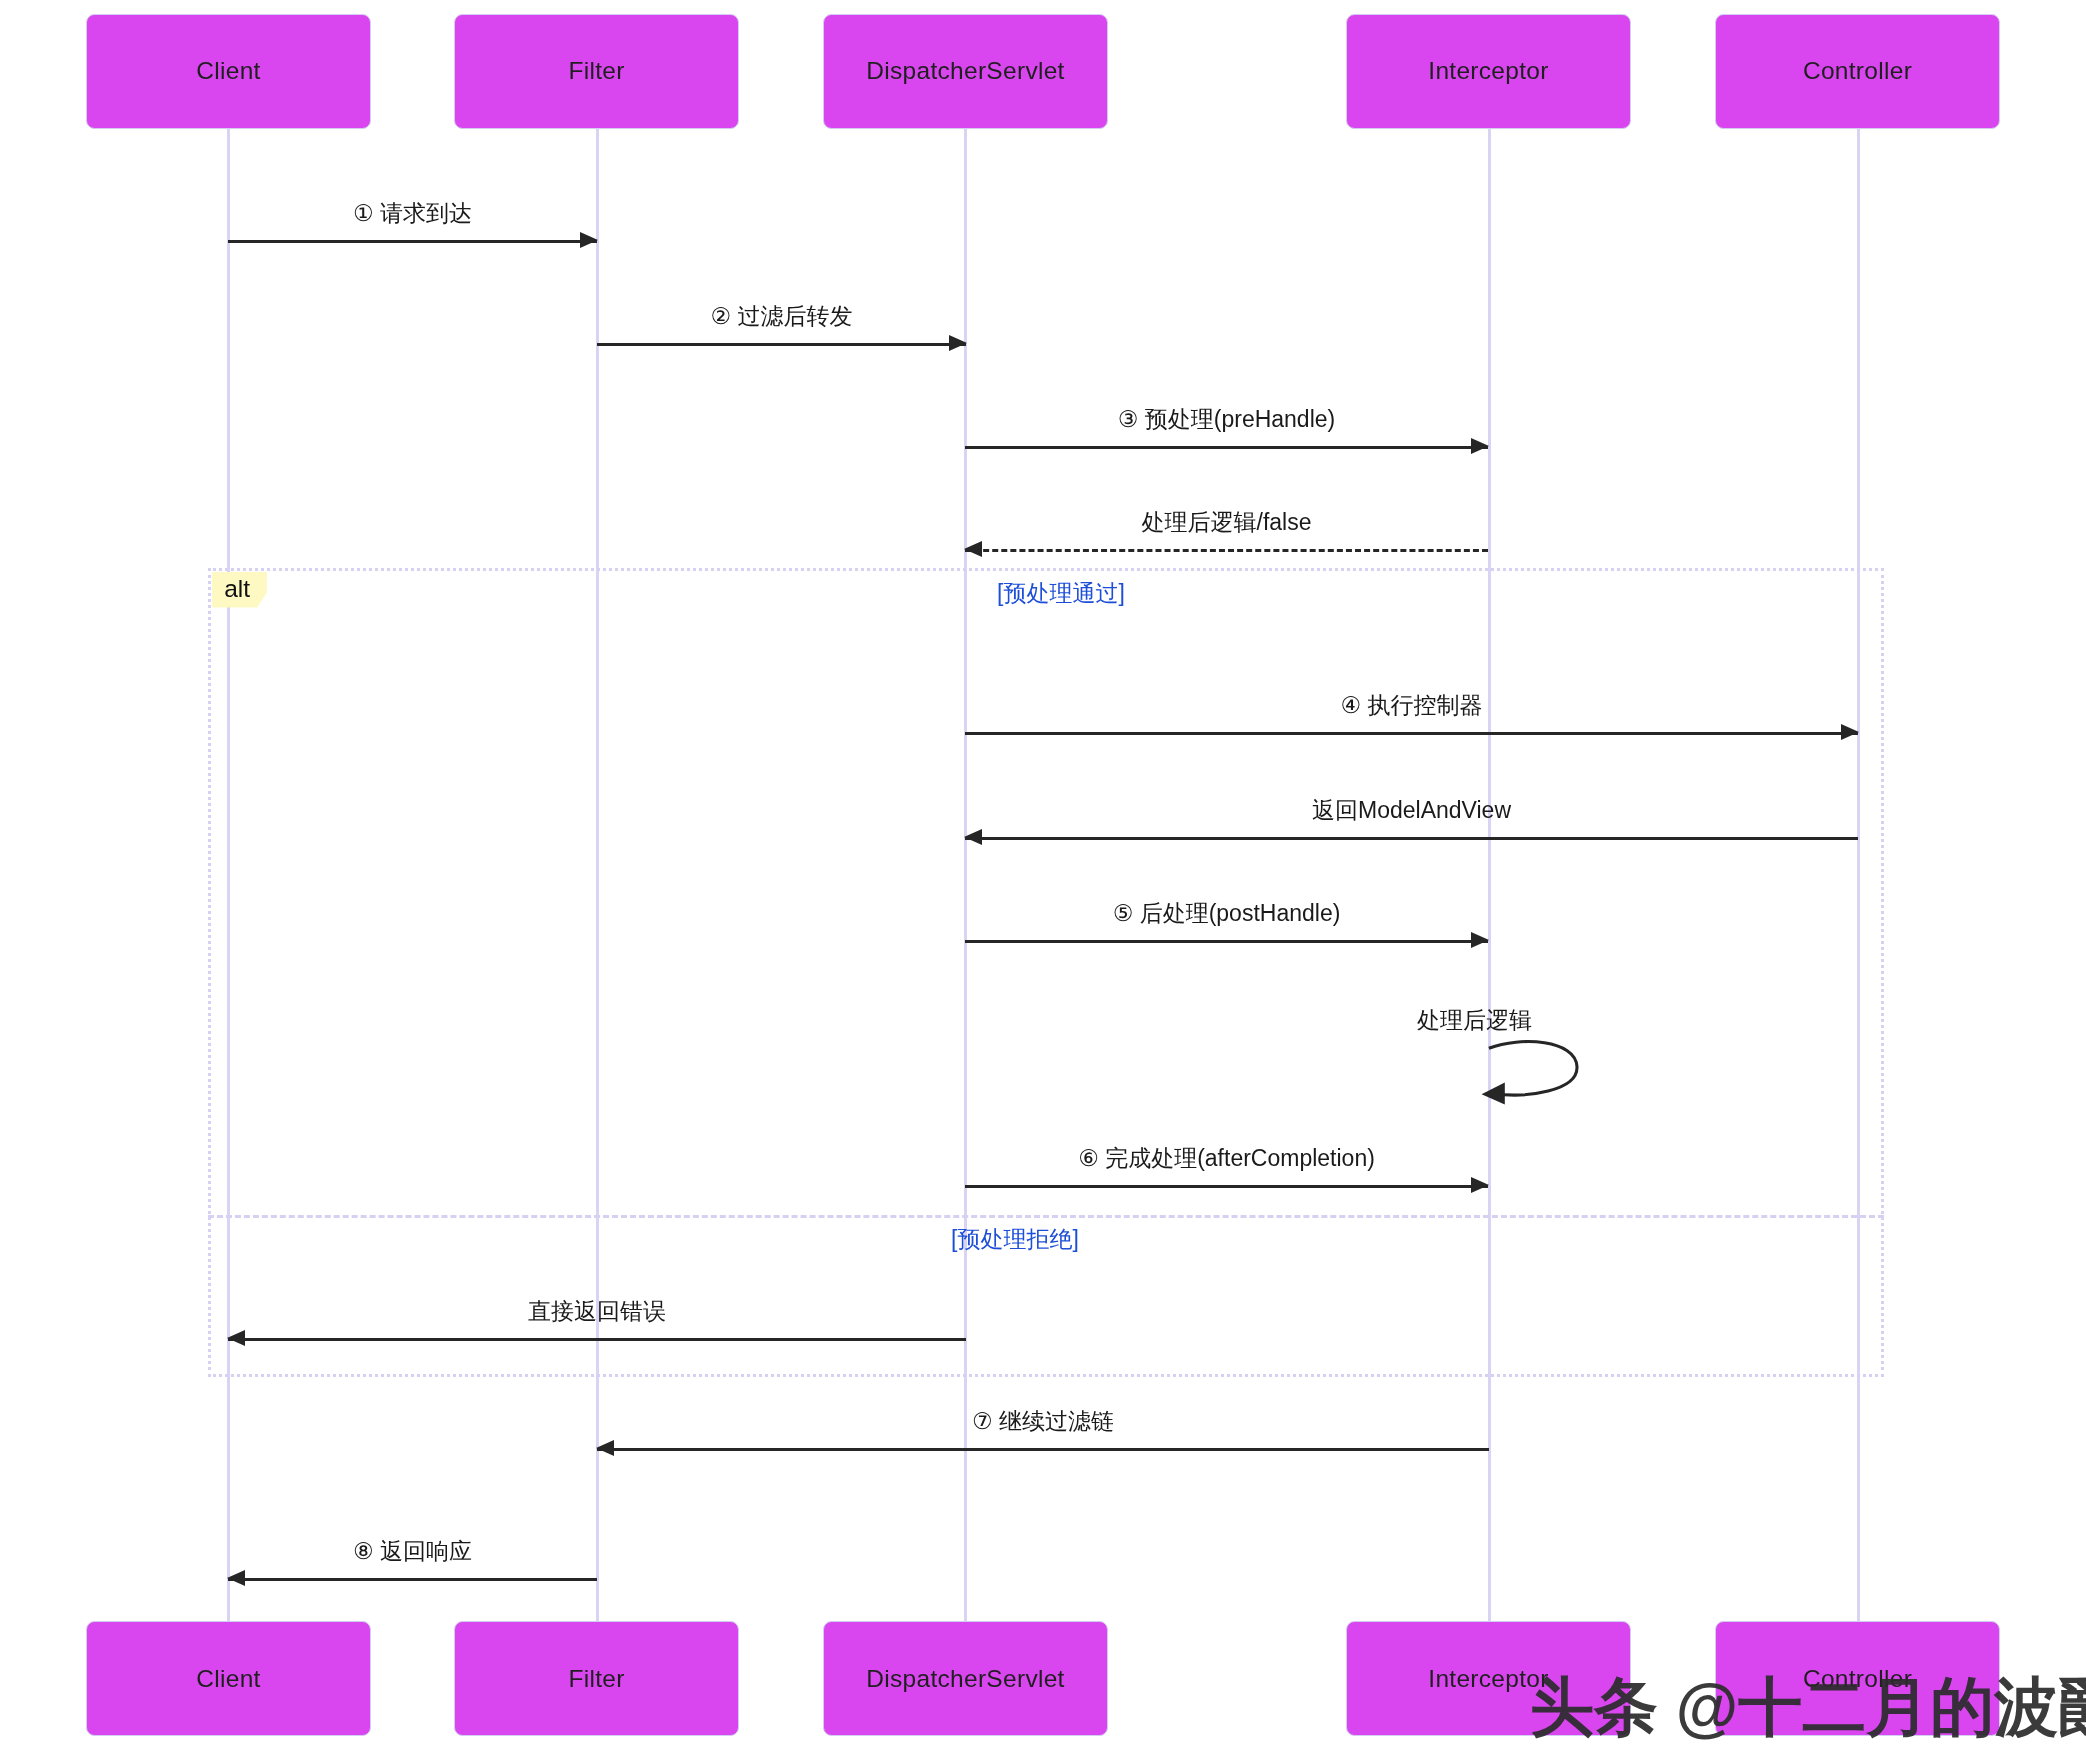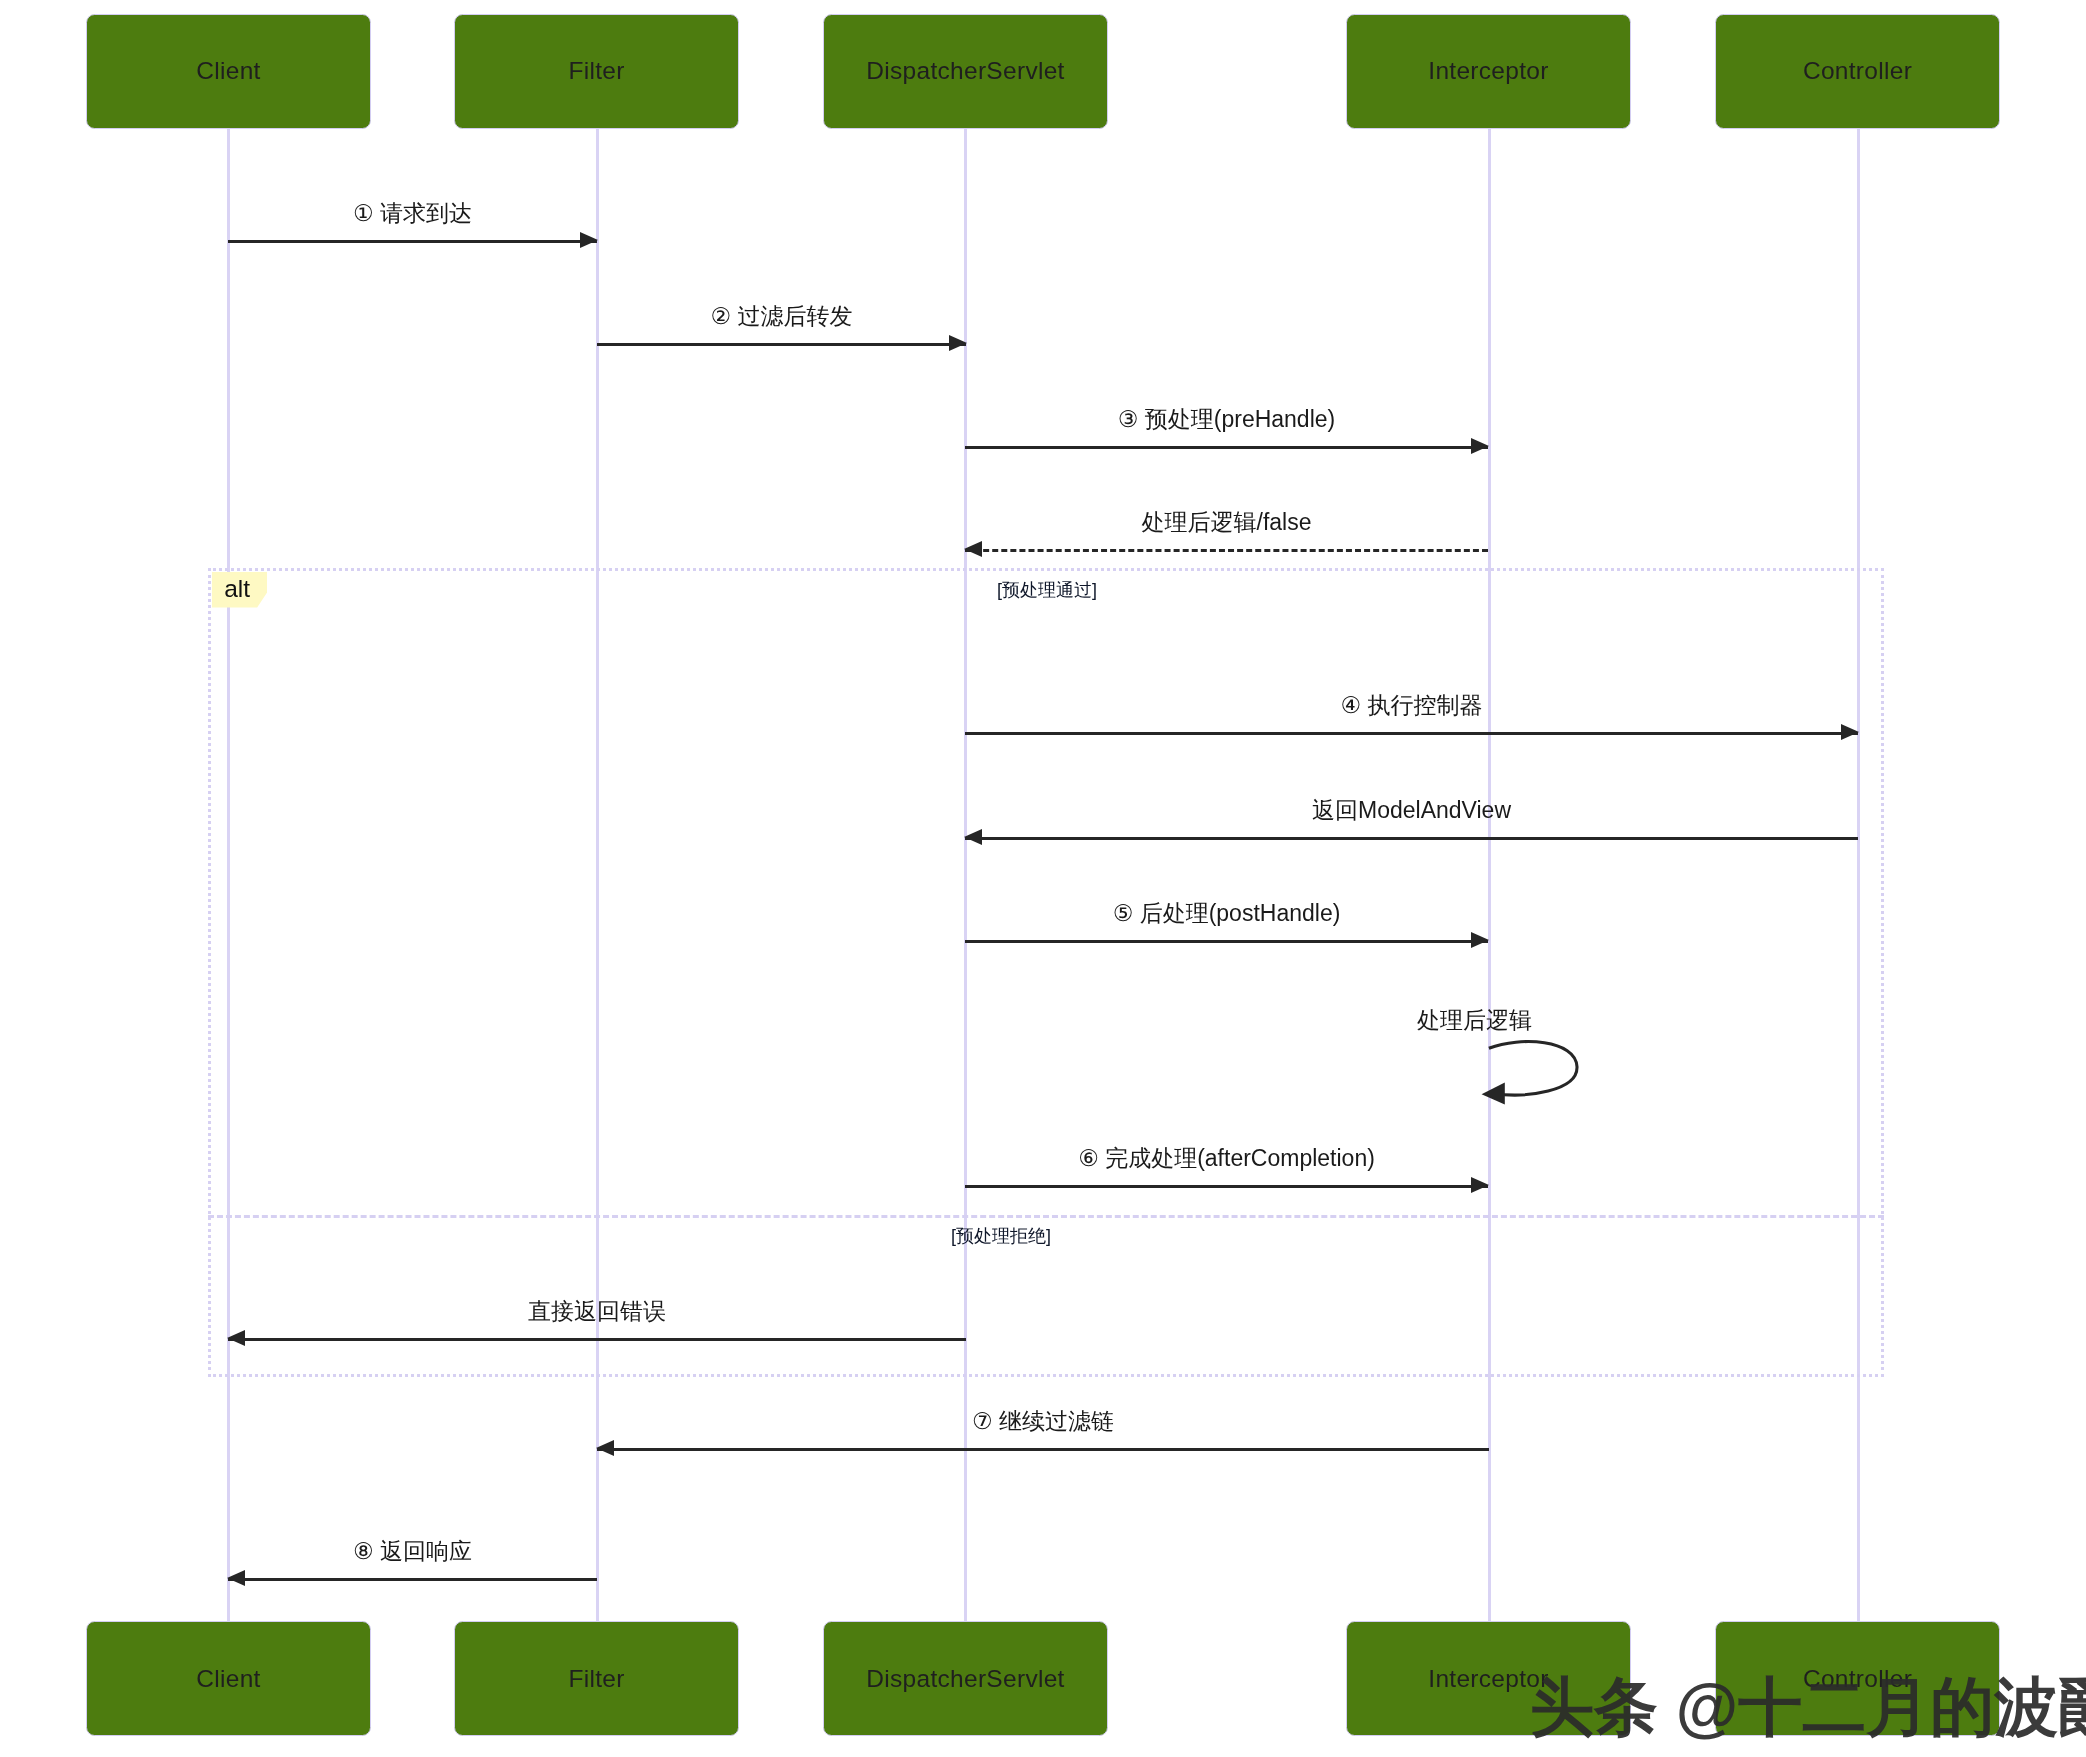--- a/index.html
+++ b/index.html
@@ -3,21 +3,21 @@
 <meta charset="utf-8">
 <style>
   html,body{margin:0;padding:0;background:#ffffff;}
   body{font-family:"Liberation Sans","DejaVu Sans",sans-serif;}
   #stage{position:relative;width:2087px;height:1758px;background:#ffffff;overflow:hidden;}
 
   
   .actor{
     position:absolute;
     box-sizing:border-box;
-    background:#4d7c0f;
+    background:#d946ef;
     border:1.2px solid #d3cdf2;
     border-radius:8.6px;
     display:flex;align-items:center;justify-content:center;
     color:#1f1f1f;
     font-size:24.5px;
     letter-spacing:0.3px;
     white-space:nowrap;
   }
   
   .lifeline{
@@ -89,22 +89,22 @@
     background:#fef9c3;
     color:#111111;
     font-size:24.5px;
     padding:4.3px 17px 5.5px 12.2px;
     -webkit-clip-path:polygon(0 0,100% 0,100% 58%,82% 100%,0 100%);
     clip-path:polygon(0 0,100% 0,100% 58%,82% 100%,0 100%);
     line-height:1.05;
   }
   .altcond{
     position:absolute;
-    font-size:18px;
-    color:#0f172a;
+    font-size:23px;
+    color:#1d4ed8;
     white-space:nowrap;
   }
 
   
   .watermark{
     position:absolute;
     font-size:64px;
     color:#2b2b2b;
     white-space:nowrap;
     opacity:.92;

